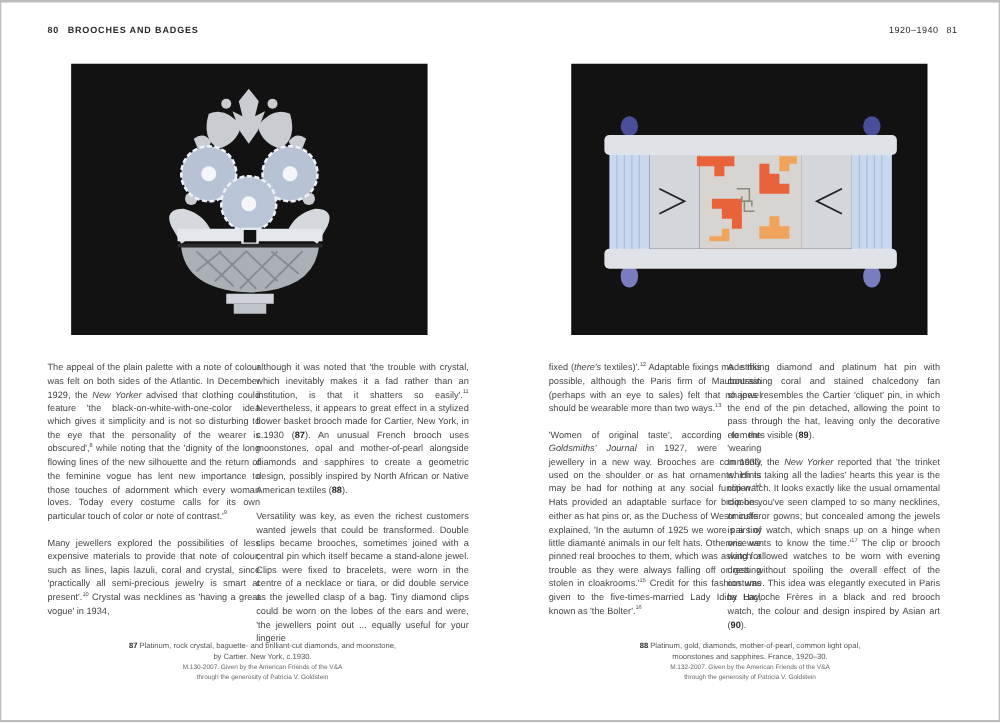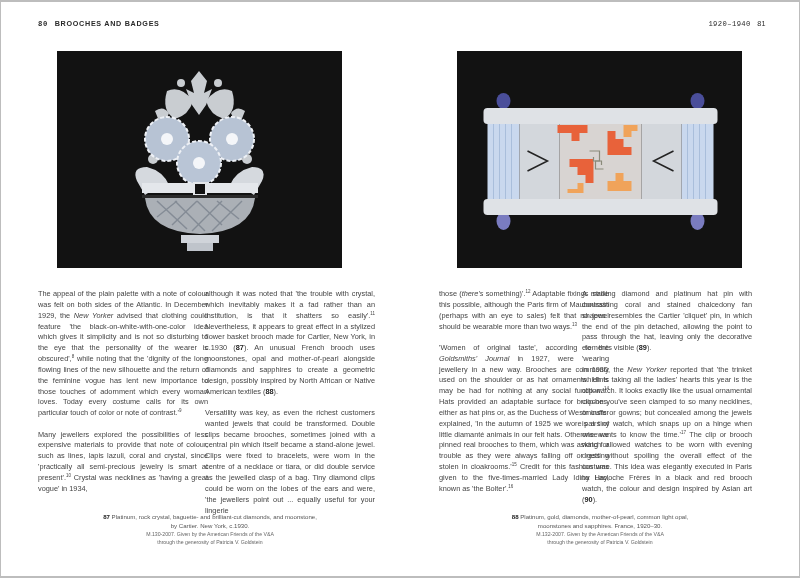--- a/index.html
+++ b/index.html
@@ -2,21 +2,21 @@
 <html><head>
 <meta charset="utf-8">
 <style>
   * { box-sizing: border-box; margin: 0; padding: 0; }
   html, body { width: 800px; height: 578px; overflow: hidden; background: #ffffff; }
   body { font-family: "Liberation Sans", "DejaVu Sans", sans-serif; color: #3a3a3a; position: relative; }
   .frame { position: absolute; left: 0; top: 0; width: 800px; height: 578px; border: 1px solid #b8b8b8; border-top-width: 2px; border-bottom-width: 2px; border-color: #bdbdbd; }
   .running-head { position: absolute; top: 19px; font-size: 7.2px; letter-spacing: 0.7px; color: #2a2a2a; font-weight: bold; }
   .running-head.left { left: 38px; }
   .running-head.right { right: 34px; font-weight: normal; letter-spacing: 0.4px; }
-  .running-head .num { margin-right: 4px; font-family: Liberation Mono, monospace; }
+  .running-head .num { margin-right: 4px; }
   .plate { position: absolute; top: 51px; width: 285px; height: 217px; background: #111111; overflow: hidden; }
   .plate.left { left: 57px; }
   .plate.right { left: 457px; }
   .plate svg { width: 100%; height: 100%; display: block; }
   .col { position: absolute; top: 289px; width: 170px; font-size: 7.35px; line-height: 10.85px; text-align: justify; color: #444; hyphens: manual; }
   .col p { margin-bottom: 10.5px; }
   .col .it { font-style: italic; }
   .col .b { font-weight: bold; color: #222; }
   .col sup { font-size: 4.5px; vertical-align: super; line-height: 0; }
   .c1 { left: 38px; }
@@ -161,21 +161,21 @@
   <p>
     <span>although it was noted that 'the trouble with crystal, which inevitably makes it a fad rather than an institution, is that it shatters so easily'.</span><sup>11</sup><span> Nevertheless, it appears to great effect in a stylized flower basket brooch made for Cartier, New York, in c.1930 (</span><span class="b">87</span><span>). An unusual French brooch uses moonstones, opal and mother-of-pearl alongside diamonds and sapphires to create a geometric design, possibly inspired by North African or Native American textiles (</span><span class="b">88</span><span>).</span>
   </p>
   <p>
     <span>Versatility was key, as even the richest customers wanted jewels that could be transformed. Double clips became brooches, sometimes joined with a central pin which itself became a stand-alone jewel. Clips were fixed to bracelets, were worn in the centre of a necklace or tiara, or did double service as the jewelled clasp of a bag. Tiny diamond clips could be worn on the lobes of the ears and were, 'the jewellers point out ... equally useful for your lingerie</span>
   </p>
 </div>
 
 <div class="col c3">
   <p>
-    <span>those (</span><span class="it">there's</span><span> something)'.</span><sup>12</sup><span> Adaptable fixings made this possible, although the Paris firm of Mauboussin (perhaps with an eye to sales) felt that no jewel should be wearable more than two ways.</span><sup>13</sup>
+    <span>fixed (</span><span class="it">there's</span><span> textiles)'.</span><sup>12</sup><span> Adaptable fixings made this possible, although the Paris firm of Mauboussin (perhaps with an eye to sales) felt that no jewel should be wearable more than two ways.</span><sup>13</sup>
   </p>
   <p>
     <span>'Women of original taste', according to the </span><span class="it">Goldsmiths' Journal</span><span> in 1927, were 'wearing jewellery in a new way. Brooches are commonly used on the shoulder or as hat ornaments. Hints may be had for nothing at any social function.'</span><sup>14</sup><span> Hats provided an adaptable surface for brooches, either as hat pins or, as the Duchess of Westminster explained, 'In the autumn of 1925 we wore pairs of little diamanté animals in our felt hats. Otherwise we pinned real brooches to them, which was asking for trouble as they were always falling off or getting stolen in cloakrooms.'</span><sup>15</sup><span> Credit for this fashion was given to the five-times-married Lady Idina Hay, known as 'the Bolter'.</span><sup>16</sup>
   </p>
 </div>
 
 <div class="col c4">
   <p>
     <span>A striking diamond and platinum hat pin with contrasting coral and stained chalcedony fan shapes resembles the Cartier 'cliquet' pin, in which the end of the pin detached, allowing the point to pass through the hat, leaving only the decorative elements visible (</span><span class="b">89</span><span>).</span>
   </p>

